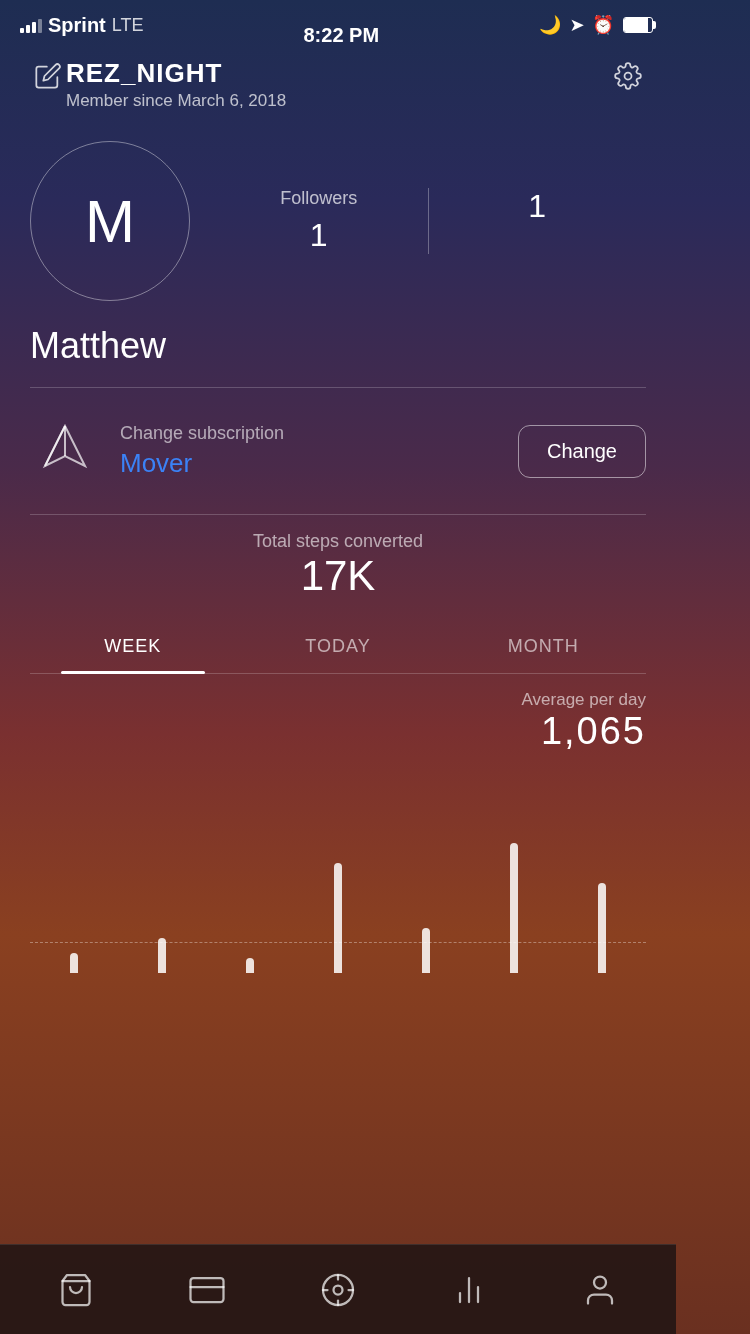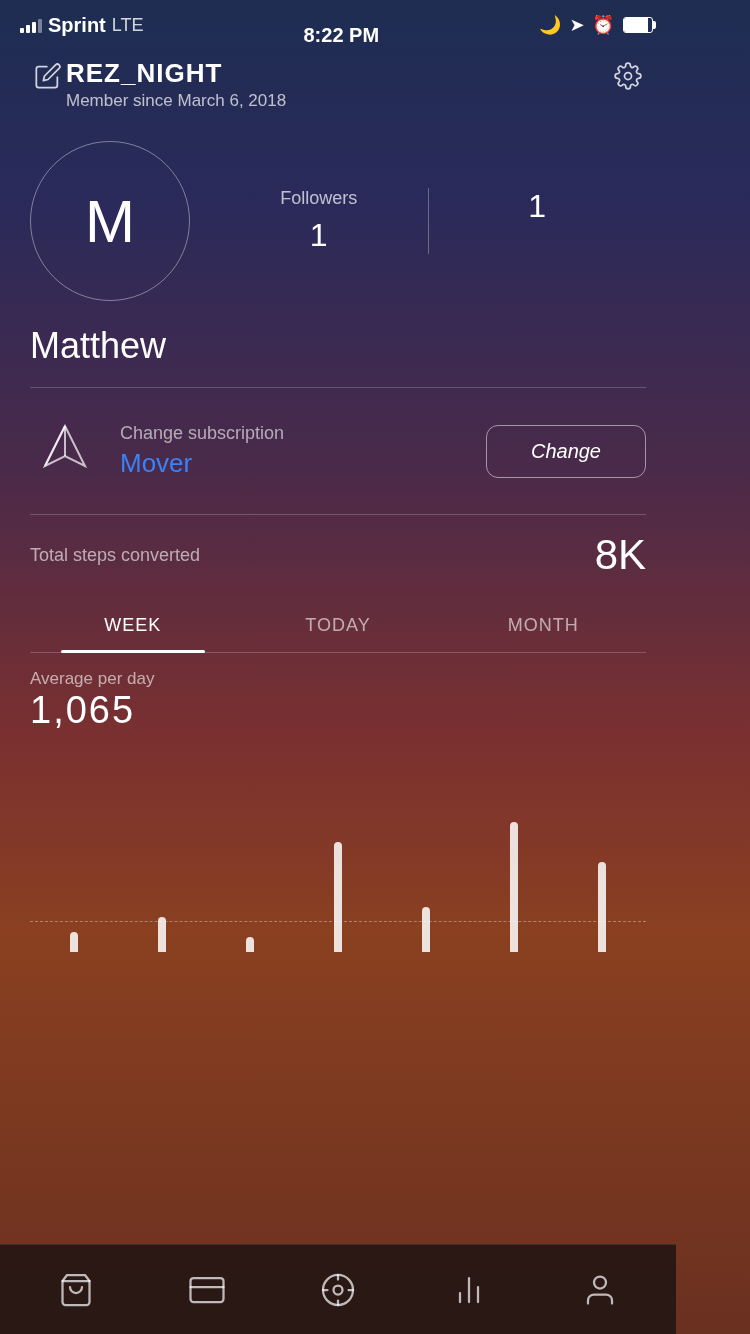--- a/index.html
+++ b/index.html
@@ -243,33 +243,33 @@
     .sub-name {
       color: #3b82f6;
       font-size: 26px;
       font-weight: 400;
     }
 
     .change-btn {
       background: transparent;
       border: 1.5px solid rgba(255,255,255,0.5);
       color: white;
-      padding: 14px 44px;
+      padding: 14px 28px;
       border-radius: 12px;
       font-size: 20px;
       cursor: pointer;
-      font-style: italic;
     }
 
     
     .steps-section {
       display: flex;
       justify-content: space-between;
       align-items: center;
       padding: 16px 30px 20px 30px;
+      flex-direction: column;
     }
 
     .steps-label {
       color: rgba(255,255,255,0.6);
       font-size: 18px;
     }
 
     .steps-value {
       color: white;
       font-size: 42px;
@@ -315,20 +315,21 @@
     }
 
     
     .chart-area {
       flex: 1;
       padding: 16px 30px 10px 30px;
       position: relative;
     }
 
     .avg-section {
+      text-align: right;
     }
 
     .avg-label {
       color: rgba(255,255,255,0.6);
       font-size: 17px;
     }
 
     .avg-value {
       color: white;
       font-size: 38px;
@@ -485,21 +486,21 @@
       <div class="sub-label">Change subscription</div>
       <div class="sub-name">Mover</div>
     </div>
     <button class="change-btn">Change</button>
   </div>
 
   <div class="divider"></div>
 
   <div class="steps-section">
     <div class="steps-label">Total steps converted</div>
-    <div class="steps-value">8K</div>
+    <div class="steps-value">17K</div>
   </div>
 
   <div class="tabs-container">
     <div class="tabs">
       <div class="tab active">WEEK</div>
       <div class="tab">TODAY</div>
       <div class="tab">MONTH</div>
     </div>
   </div>
 

